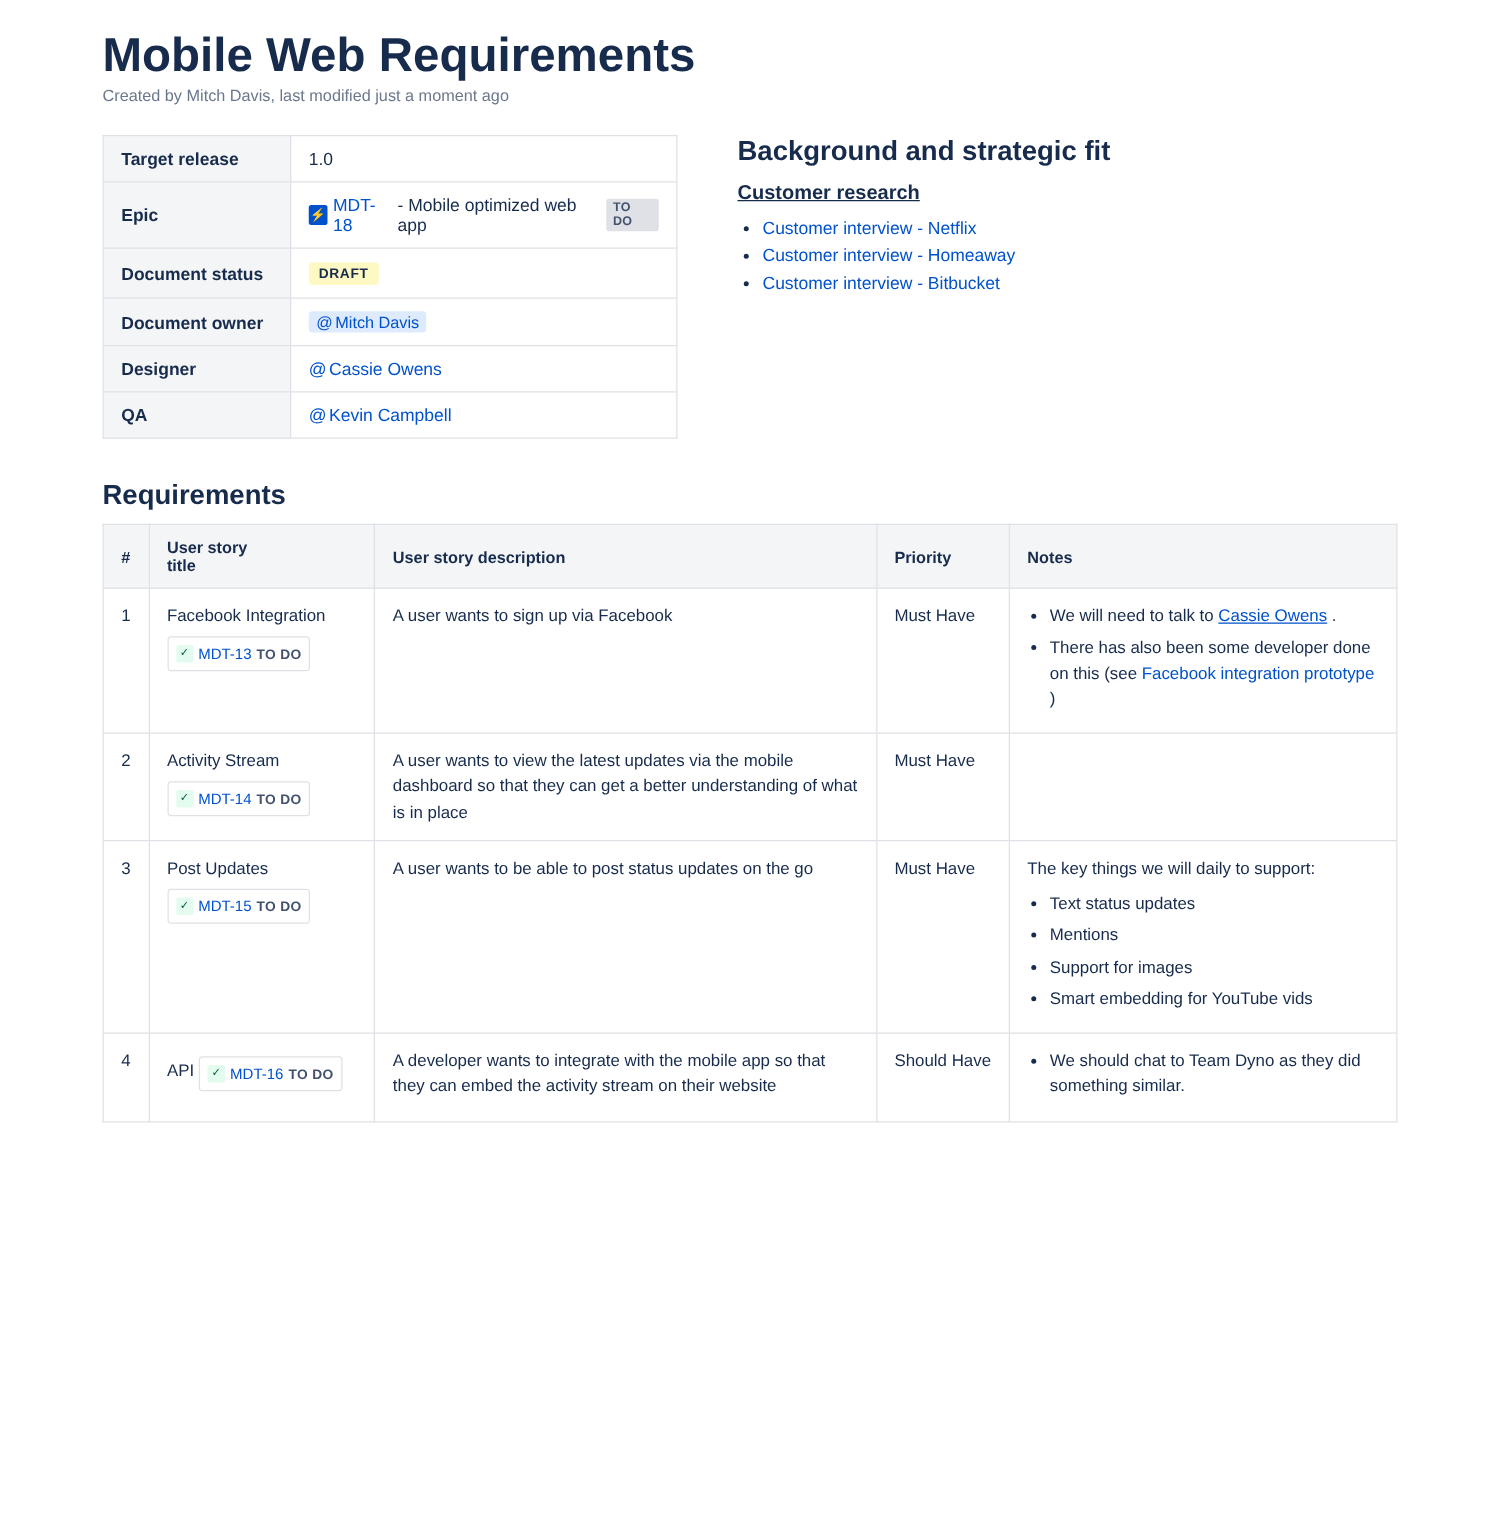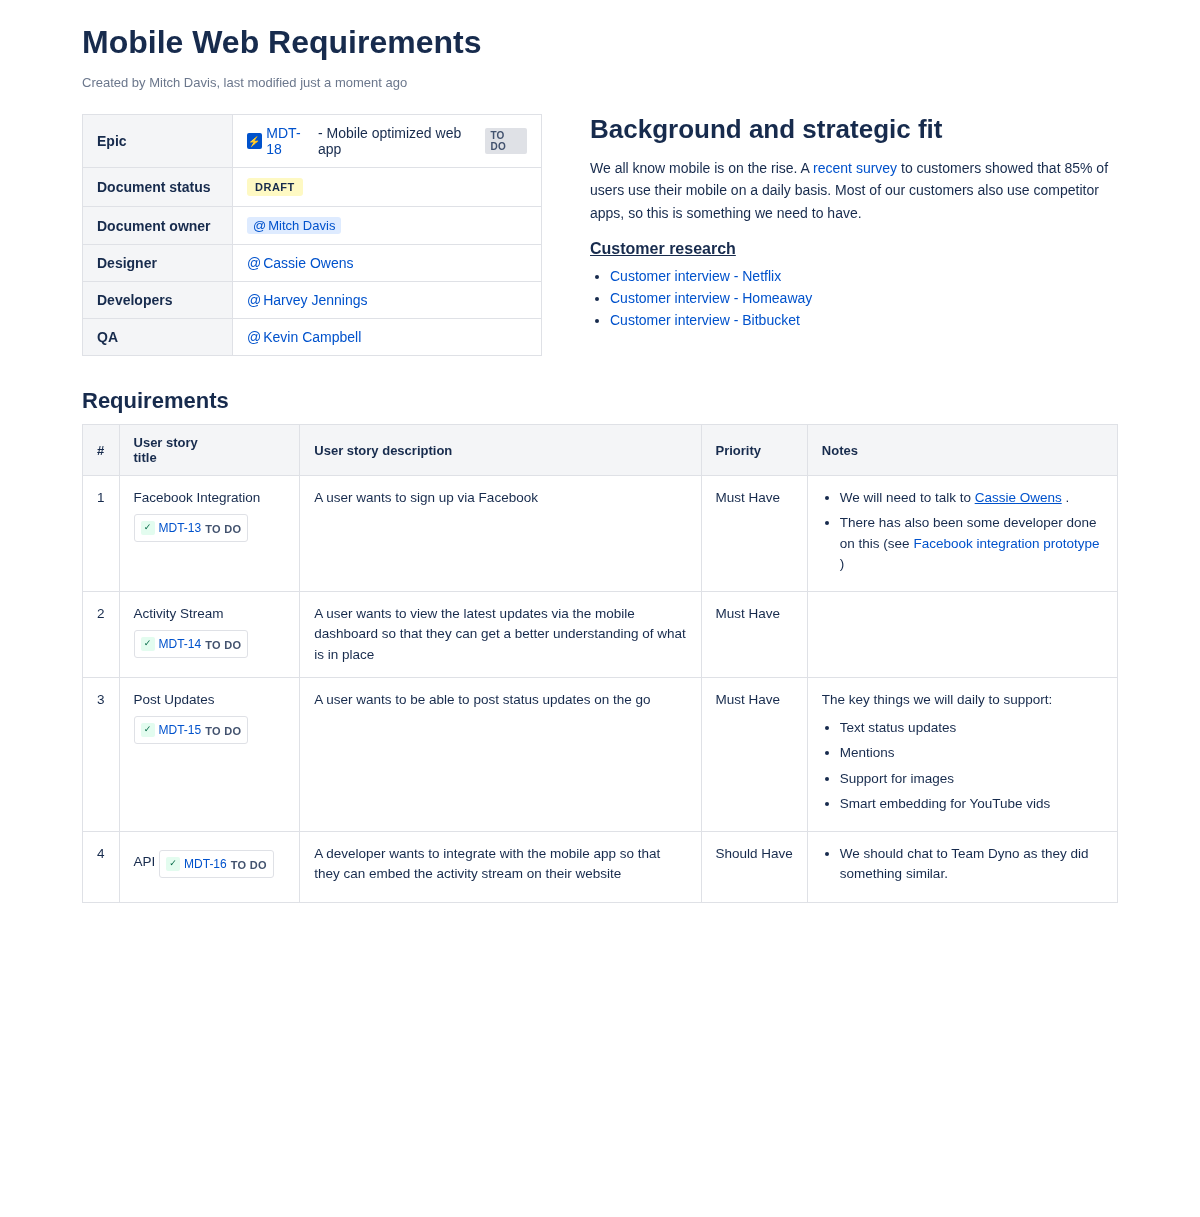--- a/index.html
+++ b/index.html
@@ -6,24 +6,24 @@
     body {
       font-family: -apple-system, BlinkMacSystemFont, "Segoe UI", Arial, sans-serif;
       font-size: 14px;
       color: #172b4d;
       background: #fff;
       padding: 24px 32px;
       max-width: 1100px;
       margin: 0 auto;
     }
     h1 {
-      font-size: 32px;
+      font-size: 38px;
       font-weight: 700;
       color: #172b4d;
-      margin-bottom: 14px;
+      margin-bottom: 2px;
     }
     .subtitle {
       color: #6b778c;
       font-size: 13px;
       margin-bottom: 24px;
     }
     .top-section {
       display: flex;
       gap: 48px;
       margin-bottom: 32px;
@@ -45,21 +45,21 @@
     .meta-table tr td:first-child {
       font-weight: 700;
       background: #f4f5f7;
       width: 150px;
       color: #172b4d;
     }
     .right-panel {
       flex: 1;
     }
     .right-panel h2 {
-      font-size: 26px;
+      font-size: 22px;
       font-weight: 700;
       margin-bottom: 12px;
     }
     .right-panel p {
       line-height: 1.6;
       margin-bottom: 16px;
     }
     .right-panel h3 {
       font-size: 16px;
       font-weight: 700;
@@ -210,20 +210,24 @@
 <body>
 
 <h1>Mobile Web Requirements</h1>
 <p class="subtitle">Created by Mitch Davis, last modified just a moment ago</p>
 
 <div class="top-section">
   <div class="meta-table-wrapper">
     <table class="meta-table">
       <tbody>
 
+        <tr>
+          <td>Target release</td>
+          <td>1.0</td>
+        </tr>
 
         <tr>
           <td>Epic</td>
           <td>
             <span class="epic-link">
               <span class="epic-icon">⚡</span>
               <a href="#">MDT-18</a>
               <span> - Mobile optimized web app</span>
               <span class="todo-badge">TO DO</span>
             </span>
@@ -249,48 +253,35 @@
 
         <tr>
           <td>Designer</td>
           <td>
             <a href="#">
               <span class="mention-at">@</span>Cassie Owens
             </a>
           </td>
         </tr>
 
-        <tr>
-          <td>Developers</td>
-          <td>
-            <a href="#">
-              <span class="mention-at">@</span>Harvey Jennings
-            </a>
-          </td>
-        </tr>
 
         <tr>
           <td>QA</td>
           <td>
             <a href="#">
               <span class="mention-at">@</span>Kevin Campbell
             </a>
           </td>
         </tr>
       </tbody>
     </table>
   </div>
 
   <div class="right-panel">
     <h2>Background and strategic fit</h2>
-    <p>
-      <span>We all know mobile is on the rise. A </span>
-      <a href="#">recent survey</a>
-      <span> to customers showed that 85% of users use their mobile on a daily basis. Most of our customers also use competitor apps, so this is something we need to have.</span>
-    </p>
     <h3>Customer research</h3>
     <ul>
       <li>
         <a href="#">Customer interview - Netflix</a>
       </li>
       <li>
         <a href="#">Customer interview - Homeaway</a>
       </li>
       <li>
         <a href="#">Customer interview - Bitbucket</a>

